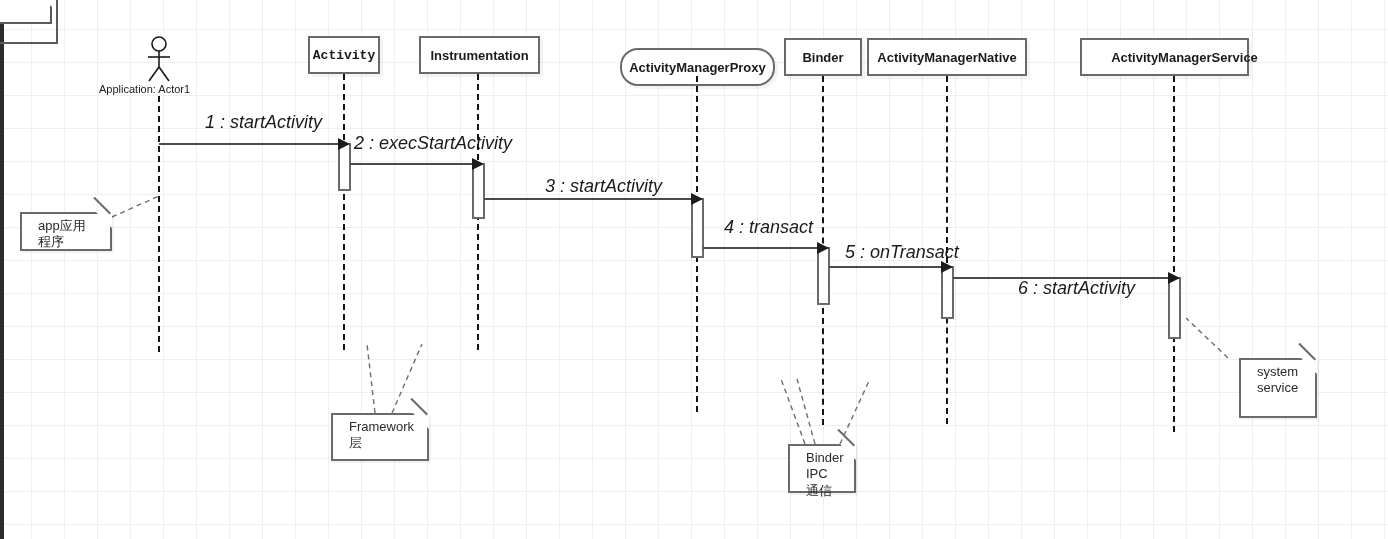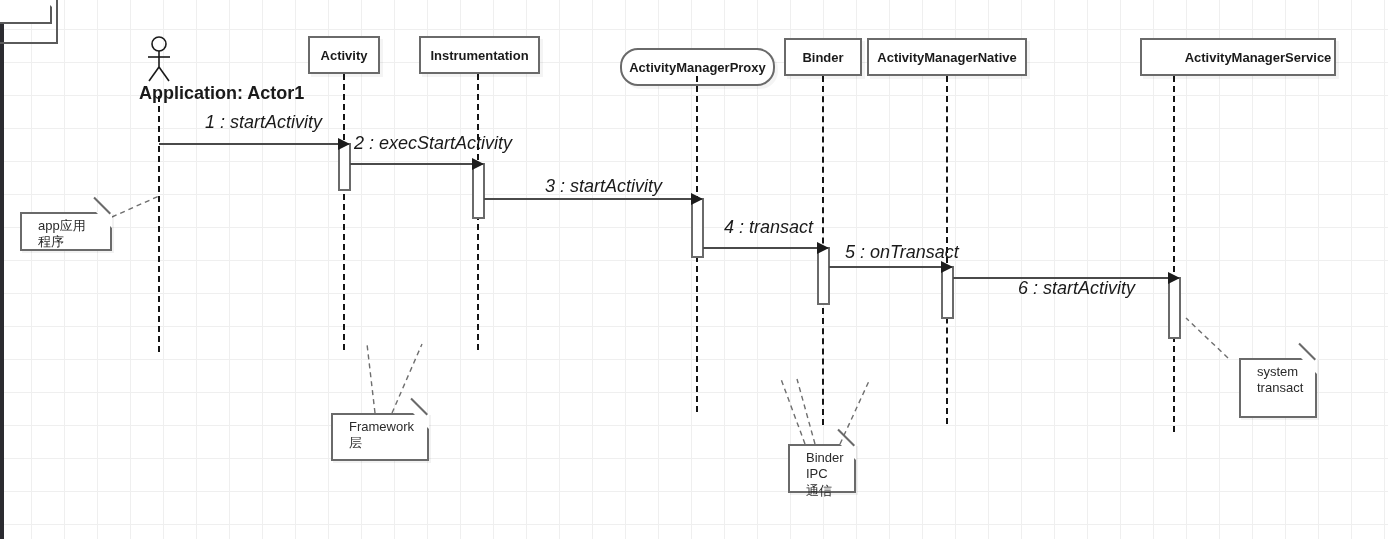--- a/index.html
+++ b/index.html
@@ -96,25 +96,24 @@
   .msg-label {
     position: absolute;
     font-size: 18px;
     color: #1a1a1a;
     white-space: nowrap;
     font-style: italic;
   }
   
   .actor-label {
     position: absolute;
-    font-size: 18px;
-    font-weight: bold;
+    font-size: 11px;
+    font-weight: normal;
     color: #1a1a1a;
     white-space: nowrap;
-    padding-left: 40px;
   }
   
   .note {
     position: absolute;
     border: 2px solid #6a6a6a;
     background: #ffffff;
     box-sizing: border-box;
     font-size: 13px;
     color: #2a2a2a;
     padding: 4px 16px;
@@ -173,41 +172,41 @@
   <svg style="position:absolute; left:140px; top:36px; width:40px; height:48px;">
     <circle cx="19" cy="8" r="7" fill="none" stroke="#1a1a1a" stroke-width="1.6"></circle>
     <line x1="19" y1="15" x2="19" y2="31" stroke="#1a1a1a" stroke-width="1.6"></line>
     <line x1="8" y1="21" x2="30" y2="21" stroke="#1a1a1a" stroke-width="1.6"></line>
     <line x1="19" y1="31" x2="9" y2="45" stroke="#1a1a1a" stroke-width="1.6"></line>
     <line x1="19" y1="31" x2="29" y2="45" stroke="#1a1a1a" stroke-width="1.6"></line>
   </svg>
   <span class="actor-label" style="left:99px; top:83px;">Application: Actor1</span>
 
   <div id="layer-lifelines">
-      <div class="lifeline-head" style="left: 308px; top: 36px; width: 72px; height: 38px;">
+      <div class="lifeline-head" style="left: 308px; top: 36px; width: 72px; height: 38px; font-family: Liberation Mono, monospace;">
         <span>Activity</span>
       </div>
       <div class="lifeline" style="left: 343px; top: 74px; height: 276px;"></div>
       <div class="lifeline-head" style="left: 419px; top: 36px; width: 121px; height: 38px;">
         <span>Instrumentation</span>
       </div>
       <div class="lifeline" style="left: 477px; top: 74px; height: 276px;"></div>
       <div class="lifeline-head" style="left: 620px; top: 48px; width: 155px; height: 38px; border-radius: 18px;">
         <span>ActivityManagerProxy</span>
       </div>
       <div class="lifeline" style="left: 696px; top: 76px; height: 336px;"></div>
       <div class="lifeline-head" style="left: 784px; top: 38px; width: 78px; height: 38px;">
         <span>Binder</span>
       </div>
       <div class="lifeline" style="left: 822px; top: 76px; height: 349px;"></div>
       <div class="lifeline-head" style="left: 867px; top: 38px; width: 160px; height: 38px;">
         <span>ActivityManagerNative</span>
       </div>
       <div class="lifeline" style="left: 946px; top: 76px; height: 348px;"></div>
-      <div class="lifeline-head" style="left: 1140px; top: 38px; width: 196px; height: 38px; padding-left: 40px;">
+      <div class="lifeline-head" style="left: 1080px; top: 38px; width: 169px; height: 38px; padding-left: 40px;">
         <span>ActivityManagerService</span>
       </div>
       <div class="lifeline" style="left: 1173px; top: 76px; height: 356px;"></div>
       <div class="lifeline" style="left: 158px; top: 96px; height: 256px;"></div>
     </div>
   <div id="layer-activations">
       <div class="activation" style="left: 338px; top: 143px; height: 48px;"></div>
       <div class="activation" style="left: 472px; top: 163px; height: 56px;"></div>
       <div class="activation" style="left: 691px; top: 198px; height: 60px;"></div>
       <div class="activation" style="left: 817px; top: 247px; height: 58px;"></div>
@@ -248,17 +247,17 @@
       <div class="note" style="left: 788px; top: 444px; width: 68px; height: 49px;">
         <div class="fold"></div>
         <div class="foldline"></div>
         <div class="note-text">Binder</div>
         <div class="note-text">IPC 通信</div>
       </div>
       <div class="note" style="left: 1220px; top: 358px; width: 78px; height: 60px; margin-left: 19px;">
         <div class="fold"></div>
         <div class="foldline"></div>
         <div class="note-text">system</div>
-        <div class="note-text">transact</div>
+        <div class="note-text">service</div>
       </div>
     </div>
 
 </div>
 
 </body></html>

